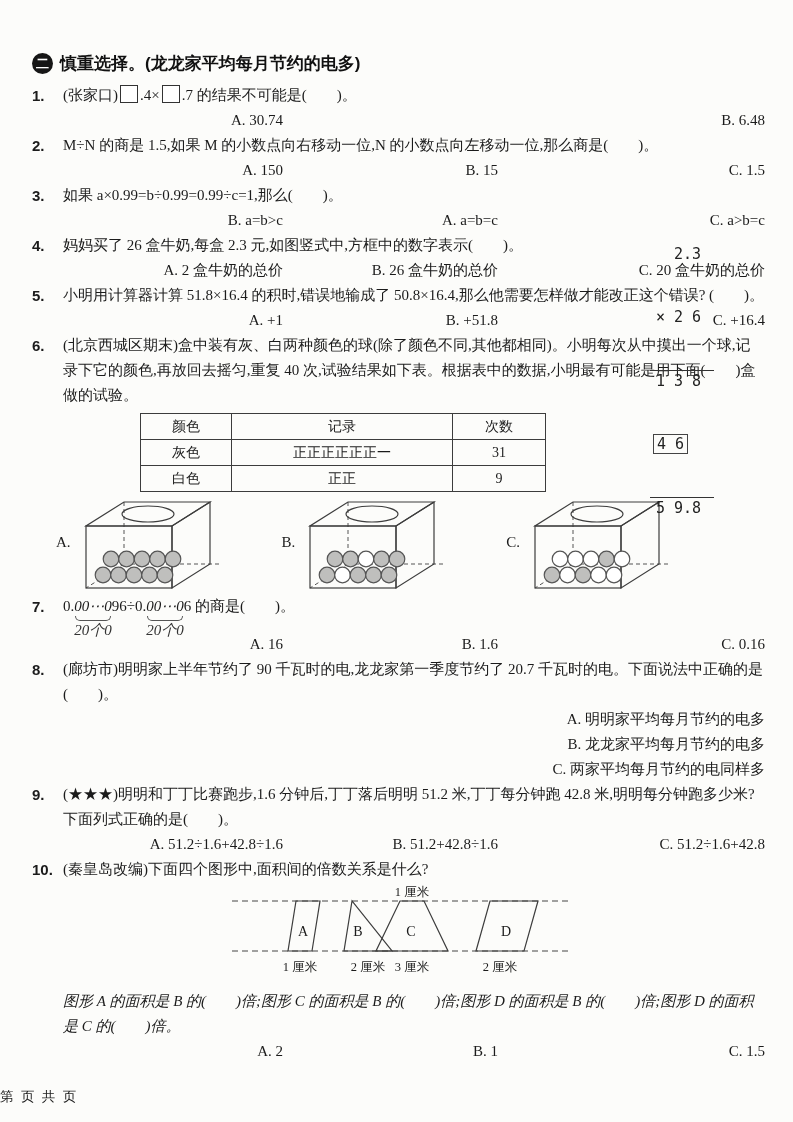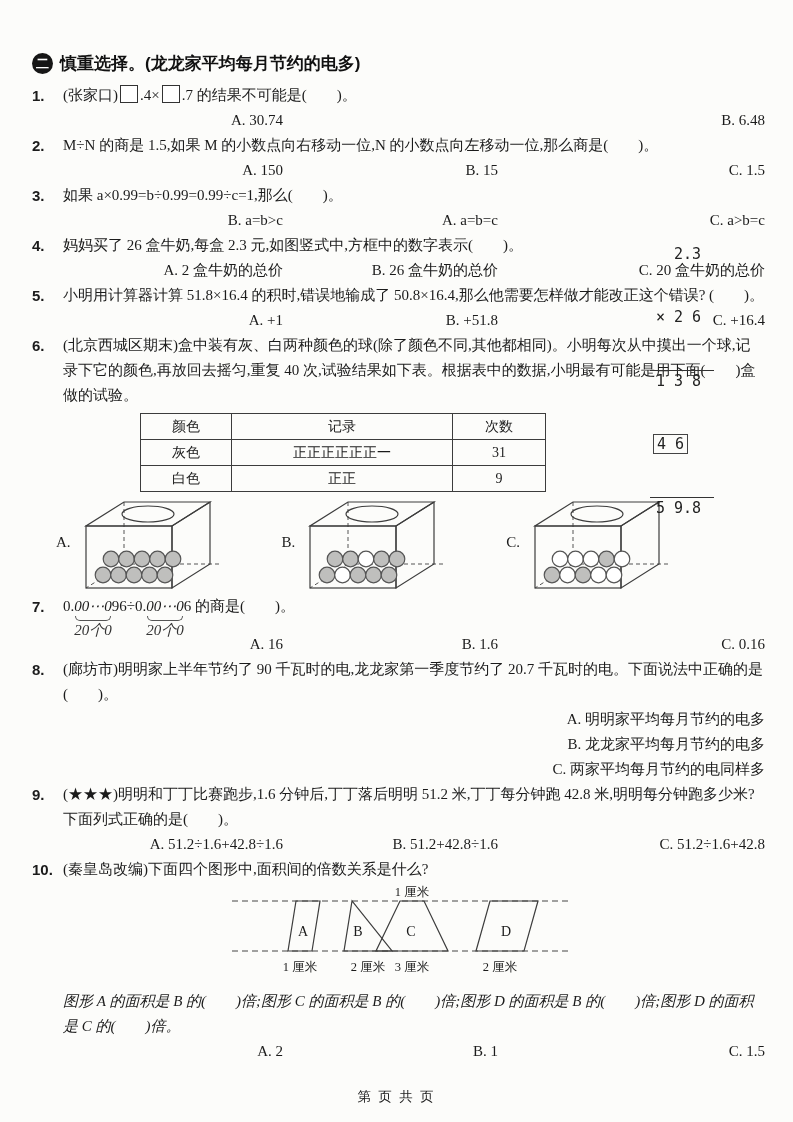--- a/index.html
+++ b/index.html
@@ -43,21 +43,21 @@
     border-left:1px solid #555;border-right:1px solid #555;border-bottom:1.2px solid #555;border-radius:0 0 7px 7px;}
   .ub-label{position:absolute;left:50%;bottom:-17px;transform:translateX(-50%);font-size:15px;color:#333;white-space:nowrap;line-height:12px;}
   
   .fig-wrap{margin:3px 0 2px 200px;text-decoration:underline;}
   .fig-svg .dash{stroke:#444;stroke-width:1.1;stroke-dasharray:6 4;}
   .fig-svg .shape{fill:none;stroke:#3d3d3d;stroke-width:1.2;}
   .fig-svg text{font-family:"Liberation Serif","DejaVu Serif",serif;fill:#1b1b1b;}
   .fig-svg .ftxt{font-size:12.5px;}
   .fig-svg .flabel{font-size:14px;}
   .q-cont{padding-left:33px;font-style:italic;}
-  .footer{position:absolute;bottom:16px;left:0;width:100%;text-align:center;font-size:13.5px;letter-spacing:2px;color:#222;}
+  .footer{position:absolute;bottom:16px;left:0;width:100%;font-size:13.5px;letter-spacing:2px;color:#222;}
 </style>
 </head>
 <body>
 
 <div class="page">
   <div class="content">
 
     <div class="sec-header">
       <span class="badge">二</span>
       <span>慎重选择。(龙龙家平均每月节约的电多)</span>

